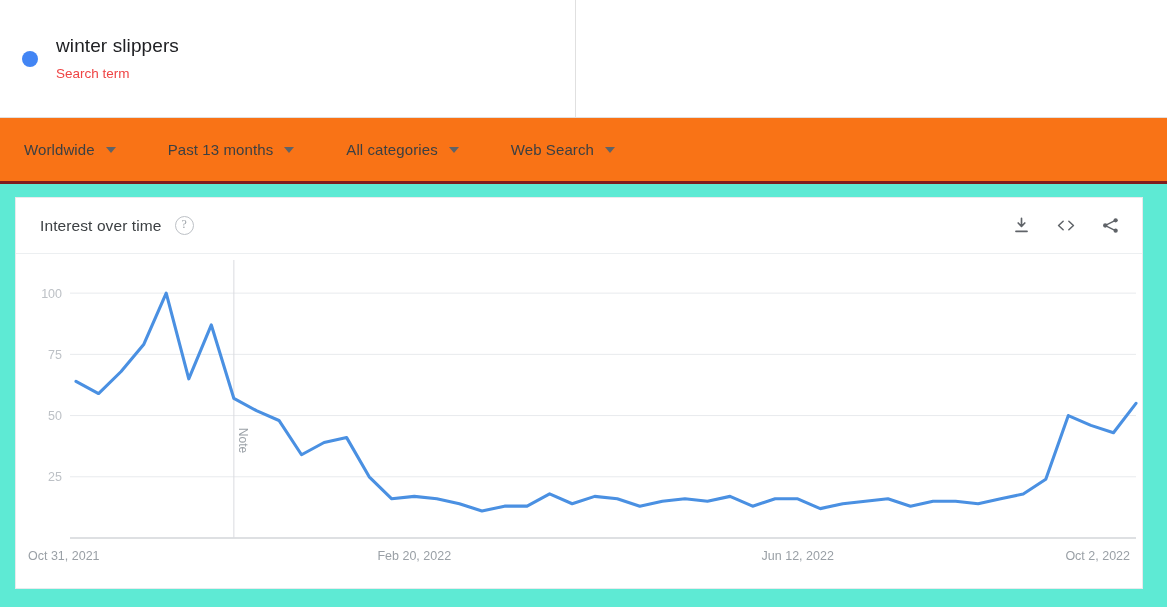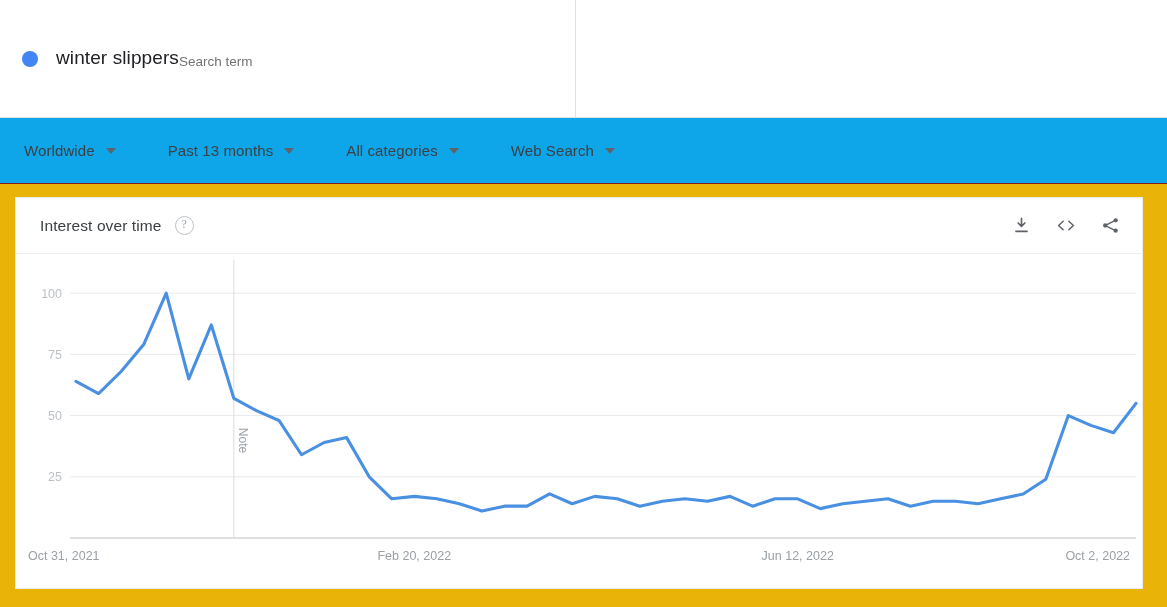--- a/index.html
+++ b/index.html
@@ -32,32 +32,32 @@
   }
   .term-dot {
     width: 16px;
     height: 16px;
     border-radius: 50%;
     flex: 0 0 auto;
     margin-right: 18px;
   }
   .term-text {
     display: flex;
-    flex-direction: row;
+    flex-direction: column;
     justify-content: center;
   }
   .term-title {
     font-size: 19px;
     color: #202124;
     line-height: 24px;
     letter-spacing: .1px;
   }
   .term-sub {
     font-size: 13.5px;
-    color: #737373;
+    color: #ef4444;
     line-height: 20px;
     margin-top: 6px;
   }
   .compare-cell {
     flex: 1;
     display: flex;
     align-items: center;
     padding-left: 26px;
   }
   .plus-icon {
@@ -83,22 +83,22 @@
     color: #80868b;
     letter-spacing: .1px;
   }
 
   
   .filter-bar {
     height: 66px;
     display: flex;
     align-items: center;
     padding-left: 24px;
-    background: #0ea5e9;
-    border-bottom: 1px solid #7f1d1d;
+    background: #f97316;
+    border-bottom: 3px solid #7f1d1d;
     box-sizing: border-box;
   }
   .filter {
     display: flex;
     align-items: center;
     margin-right: 52px;
     cursor: pointer;
   }
   .filter-label {
     font-size: 15px;
@@ -108,21 +108,21 @@
   .caret {
     width: 0; height: 0;
     margin-left: 11px;
     border-left: 5px solid transparent;
     border-right: 5px solid transparent;
     border-top: 6px solid #5f6368;
   }
 
   
   .page-body {
-    background: #eab308;
+    background: #5eead4;
     padding: 13px 24px 0 15px;
     height: 424px;
     box-sizing: border-box;
   }
   .card {
     background: #ffffff;
     border: 1px solid #e8eaed;
     height: 392px;
     box-sizing: border-box;
     display: flex;

